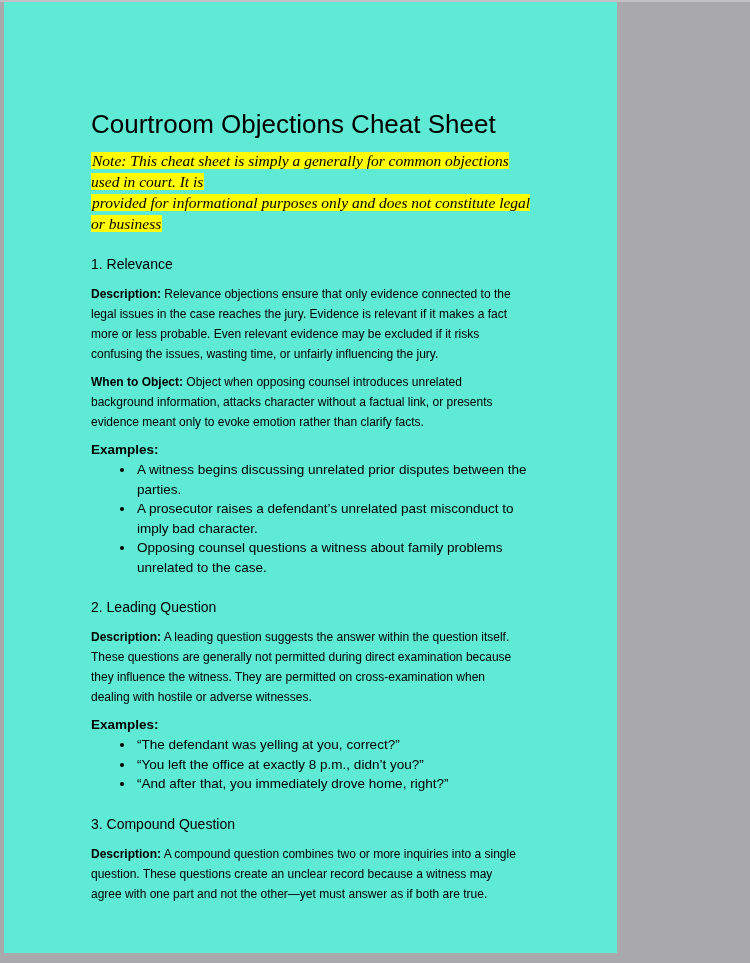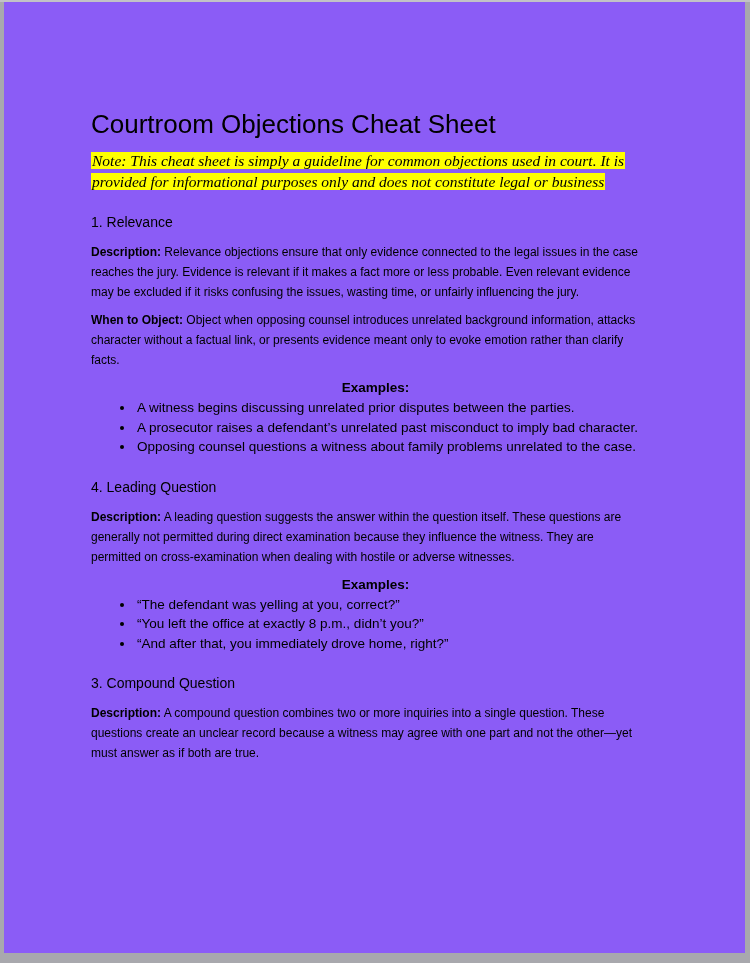--- a/index.html
+++ b/index.html
@@ -14,23 +14,23 @@
   .top-edge {
     position: absolute;
     top: 0; left: 0;
     width: 100%; height: 2px;
     background: #c2c2c6;
   }
   .page {
     position: absolute;
     top: 2px;
     left: 4px;
-    width: 741px;
+    width: 613px;
     height: 951px;
-    background: #8b5cf6;
+    background: #5eead4;
     box-sizing: border-box;
     padding: 104px 85px 0 87px;
     color: #000000;
   }
   .doc-title {
     font-size: 26px;
     line-height: 36px;
     font-weight: 400;
     margin: 0 0 8px 0;
     color: #000000;
@@ -57,21 +57,20 @@
     font-size: 12px;
     line-height: 20px;
     margin: 0 16px 8px 0;
     color: #000000;
   }
   p.examples-label {
     font-size: 13.5px;
     line-height: 20px;
     margin: 4px 0 0 0;
     font-weight: 700;
-    text-align: center;
   }
   ul.examples-list {
     margin: 0 0 8px 0;
     padding-left: 44px;
     list-style-type: disc;
   }
   ul.examples-list li {
     font-size: 13.5px;
     line-height: 19.5px;
     color: #000000;
@@ -82,38 +81,38 @@
 </head>
 <body>
 
 <div class="top-edge"></div>
 
 <div class="page">
 
   <h1 class="doc-title">Courtroom Objections Cheat Sheet</h1>
 
   <div class="note">
-    <div class="note-line"><span class="hl">Note: This cheat sheet is simply a guideline for common objections used in court. It is</span></div>
+    <div class="note-line"><span class="hl">Note: This cheat sheet is simply a generally for common objections used in court. It is</span></div>
     <div class="note-line"><span class="hl">provided for informational purposes only and does not constitute legal or business</span></div>
   </div>
 
   <section>
     <h2 class="section-heading">1. Relevance</h2>
     <p class="body-text"><b>Description:</b> <span>Relevance objections ensure that only evidence connected to the legal issues in the case reaches the jury. Evidence is relevant if it makes a fact more or less probable. Even relevant evidence may be excluded if it risks confusing the issues, wasting time, or unfairly influencing the jury.</span></p>
     <p class="body-text"><b>When to Object:</b> <span>Object when opposing counsel introduces unrelated background information, attacks character without a factual link, or presents evidence meant only to evoke emotion rather than clarify facts.</span></p>
     <p class="examples-label">Examples:</p>
     <ul class="examples-list">
       <li>A witness begins discussing unrelated prior disputes between the parties.</li>
       <li>A prosecutor raises a defendant’s unrelated past misconduct to imply bad character.</li>
       <li>Opposing counsel questions a witness about family problems unrelated to the case.</li>
     </ul>
   </section>
 
   <section>
-    <h2 class="section-heading">4. Leading Question</h2>
+    <h2 class="section-heading">2. Leading Question</h2>
     <p class="body-text"><b>Description:</b> <span>A leading question suggests the answer within the question itself. These questions are generally not permitted during direct examination because they influence the witness. They are permitted on cross-examination when dealing with hostile or adverse witnesses.</span></p>
     <p class="examples-label">Examples:</p>
     <ul class="examples-list">
       <li>“The defendant was yelling at you, correct?”</li>
       <li>“You left the office at exactly 8 p.m., didn’t you?”</li>
       <li>“And after that, you immediately drove home, right?”</li>
     </ul>
   </section>
 
   <section>

